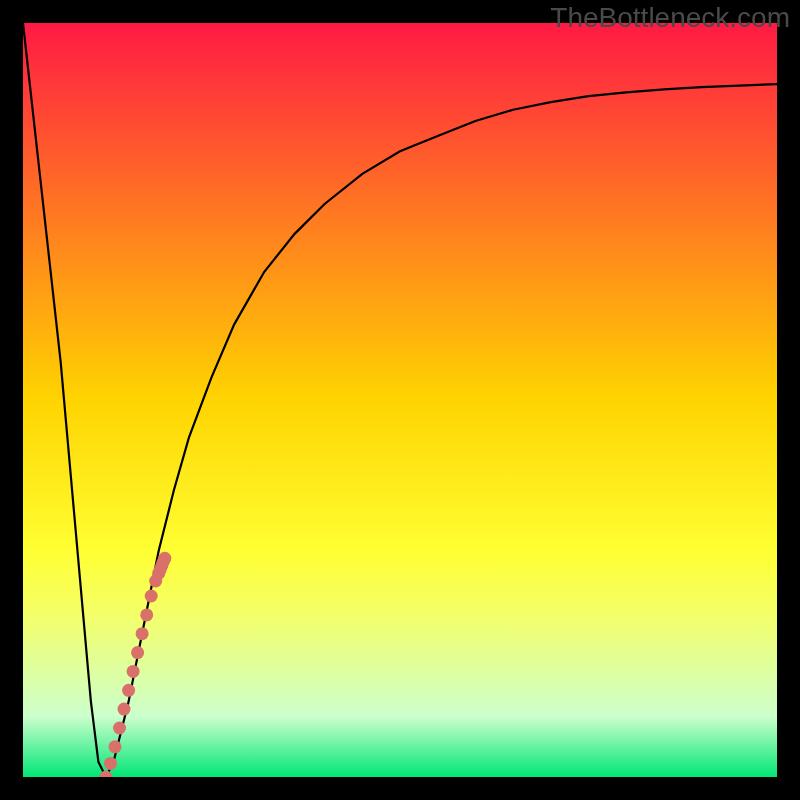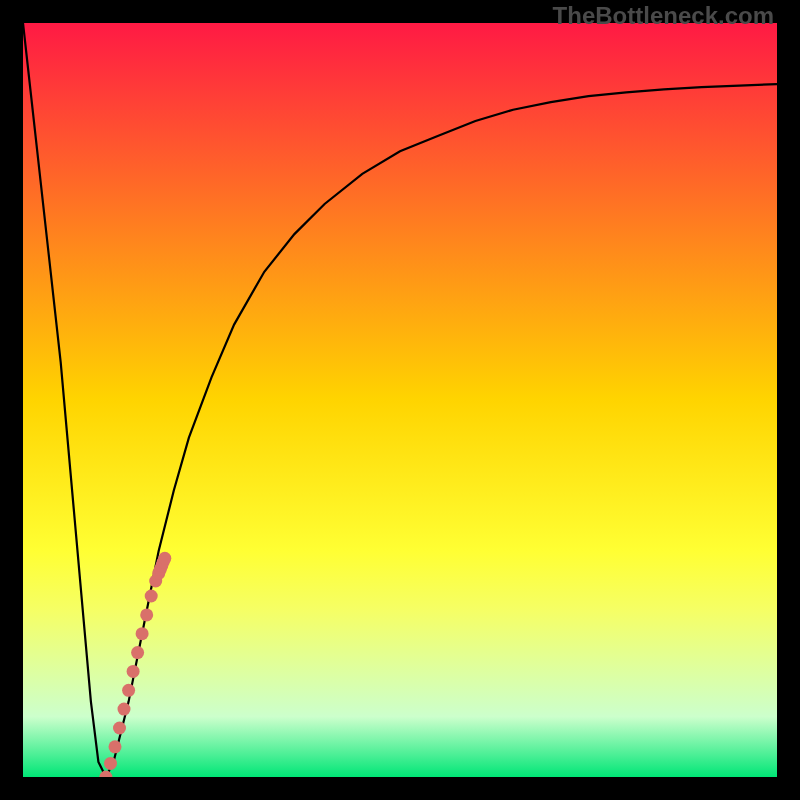--- a/index.html
+++ b/index.html
@@ -7,24 +7,24 @@
     padding: 0;
     width: 800px;
     height: 800px;
     background: #000;
     position: relative;
     font-family: Arial, sans-serif;
   }
   .watermark {
     position: absolute;
     top: 2px;
-    right: 26px;
+    right: 10px;
     color: #4a4a4a;
-    font-size: 24px;
-    font-weight: bold;
+    font-size: 28px;
+    font-weight: normal;
     z-index: 10;
   }
   .plot-area {
     position: absolute;
     left: 23px;
     top: 23px;
     width: 754px;
     height: 754px;
   }
   svg {

